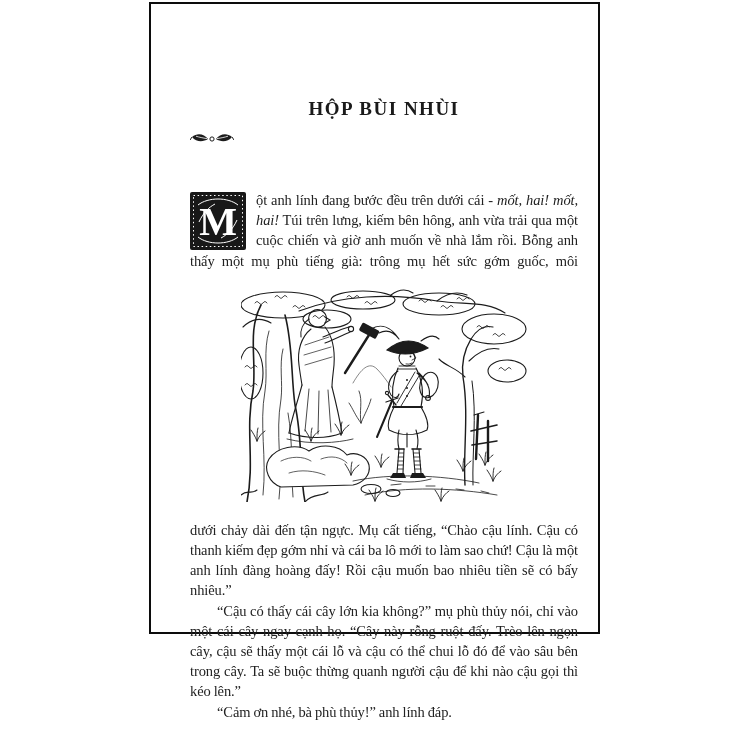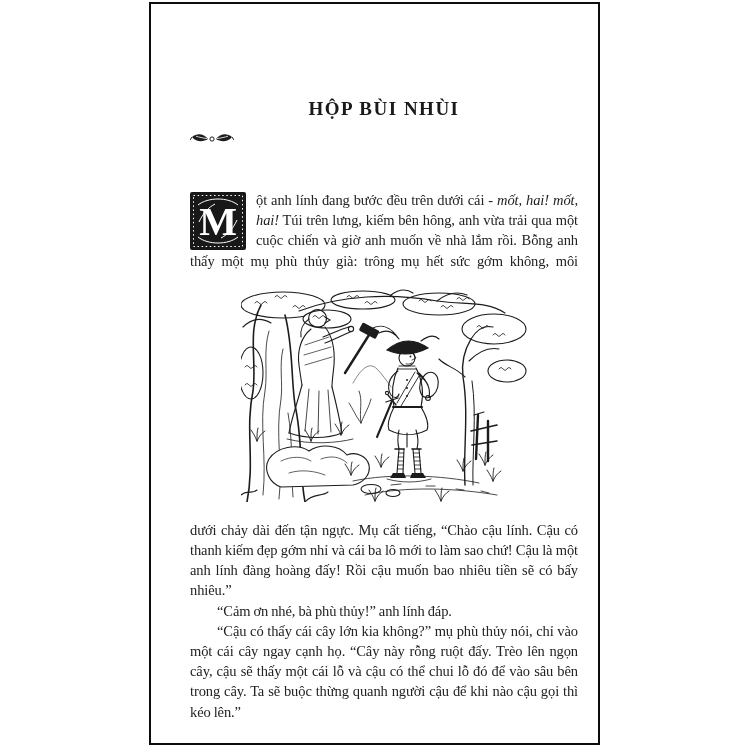--- a/index.html
+++ b/index.html
@@ -1,21 +1,21 @@
 <!DOCTYPE html>
 <html><head>
 <meta charset="utf-8">
 <style>
   html,body{margin:0;padding:0;}
   body{
     width:750px;height:750px;background:#ffffff;position:relative;overflow:hidden;
     font-family:"Liberation Serif","DejaVu Serif",serif;
   }
   .page{
-    position:absolute;left:149px;top:2px;width:451px;height:743px;
+    position:absolute;left:149px;top:2px;width:451px;height:632px;
     box-sizing:border-box;border:2px solid #0c0c0c;background:#fff;
   }
   .content{
     position:absolute;left:39px;top:0;width:388px;
   }
   h1.title{
     margin:92px 0 0 0;text-align:center;
     font-size:19px;line-height:26px;font-weight:bold;
     letter-spacing:1.5px;color:#1a1a1a;
   }
@@ -63,21 +63,21 @@
           <rect width="56" height="58" rx="2" fill="#181818"></rect>
           <rect x="3.5" y="3.5" width="49" height="51" fill="none" stroke="#fff" stroke-width="1" stroke-dasharray="1.5 2.6"></rect>
           <g stroke="#fff" stroke-width="1" fill="none">
             <path d="M8,13 C18,5 38,5 48,13"></path>
             <path d="M8,45 C18,53 38,53 48,45"></path>
             <path d="M9,30 C13,21 19,15 25,12"></path>
             <path d="M47,28 C43,37 37,43 31,46"></path>
           </g>
           <text x="28" y="43" text-anchor="middle" font-size="40" font-weight="bold" font-family="'Liberation Serif',serif" fill="#ffffff">M</text>
         </svg>
-          </span><span>ột anh lính đang bước đều trên dưới cái - </span><span class="em">mốt, hai! mốt, hai!</span><span> Túi trên lưng, kiếm bên hông, anh vừa trải qua một cuộc chiến và giờ anh muốn về nhà lắm rồi. Bỗng anh thấy một mụ phù thủy già: trông mụ hết sức gớm không, môi</span>
+          </span><span>ột anh lính đang bước đều trên dưới cái - </span><span class="em">mốt, hai! mốt, hai!</span><span> Túi trên lưng, kiếm bên hông, anh vừa trải qua một cuộc chiến và giờ anh muốn về nhà lắm rồi. Bỗng anh thấy một mụ phù tiếng già: trông mụ hết sức gớm guốc, môi</span>
       </p>
 
       <figure class="illus">
         <svg width="287" height="213" viewBox="0 0 287 213" role="img" aria-label="Woodcut engraving: an old witch with a raised mallet-stick beneath a large gnarled tree, talking to a soldier wearing a plumed hat, sash, sword and striped stockings; a small tree and wooden stile at right, rocks and path in the foreground.">
           <defs>
             <path id="sq" d="M0,0 Q2,-3 4,0 Q6,3 8,0 Q10,-3 12,0" stroke="#1c1c1c" fill="none" stroke-width="0.8"></path>
             <path id="tf" d="M0,0 C-2,-5 -4,-8 -6,-11 M0,0 C0,-6 0,-10 1,-13 M0,0 C2,-5 5,-8 8,-10" stroke="#1c1c1c" fill="none" stroke-width="0.9"></path>
           </defs>
           <g stroke="#1c1c1c" fill="none" stroke-width="1.1" stroke-linecap="round">
 
@@ -181,18 +181,18 @@
               <use href="#tf" x="70" y="152"></use>
             <use href="#tf" x="244" y="176"></use>
               <use href="#tf" x="134" y="212"></use>
               <use href="#tf" x="200" y="212"></use>
             <use href="#tf" x="100" y="146"></use>
           </g>
         </svg>
       </figure>
 
       <p>dưới chảy dài đến tận ngực. Mụ cất tiếng, “Chào cậu lính. Cậu có thanh kiếm đẹp gớm nhỉ và cái ba lô mới to làm sao chứ! Cậu là một anh lính đàng hoàng đấy! Rồi cậu muốn bao nhiêu tiền sẽ có bấy nhiêu.”</p>
+      <p class="indent">“Cậu có thấy cái cây lớn kia không?” mụ phù thủy nói, chỉ vào một cái cây ngay cạnh họ. “Cây này rỗng ruột đấy. Trèo lên ngọn cây, cậu sẽ thấy một cái lỗ và cậu có thể chui lỗ đó để vào sâu bên trong cây. Ta sẽ buộc thừng quanh người cậu để khi nào cậu gọi thì kéo lên.”</p>
       <p class="indent">“Cảm ơn nhé, bà phù thủy!” anh lính đáp.</p>
-      <p class="indent">“Cậu có thấy cái cây lớn kia không?” mụ phù thủy nói, chỉ vào một cái cây ngay cạnh họ. “Cây này rỗng ruột đấy. Trèo lên ngọn cây, cậu sẽ thấy một cái lỗ và cậu có thể chui lỗ đó để vào sâu bên trong cây. Ta sẽ buộc thừng quanh người cậu để khi nào cậu gọi thì kéo lên.”</p>
     </div>
 
   </div>
 </div>
 
 </body></html>

